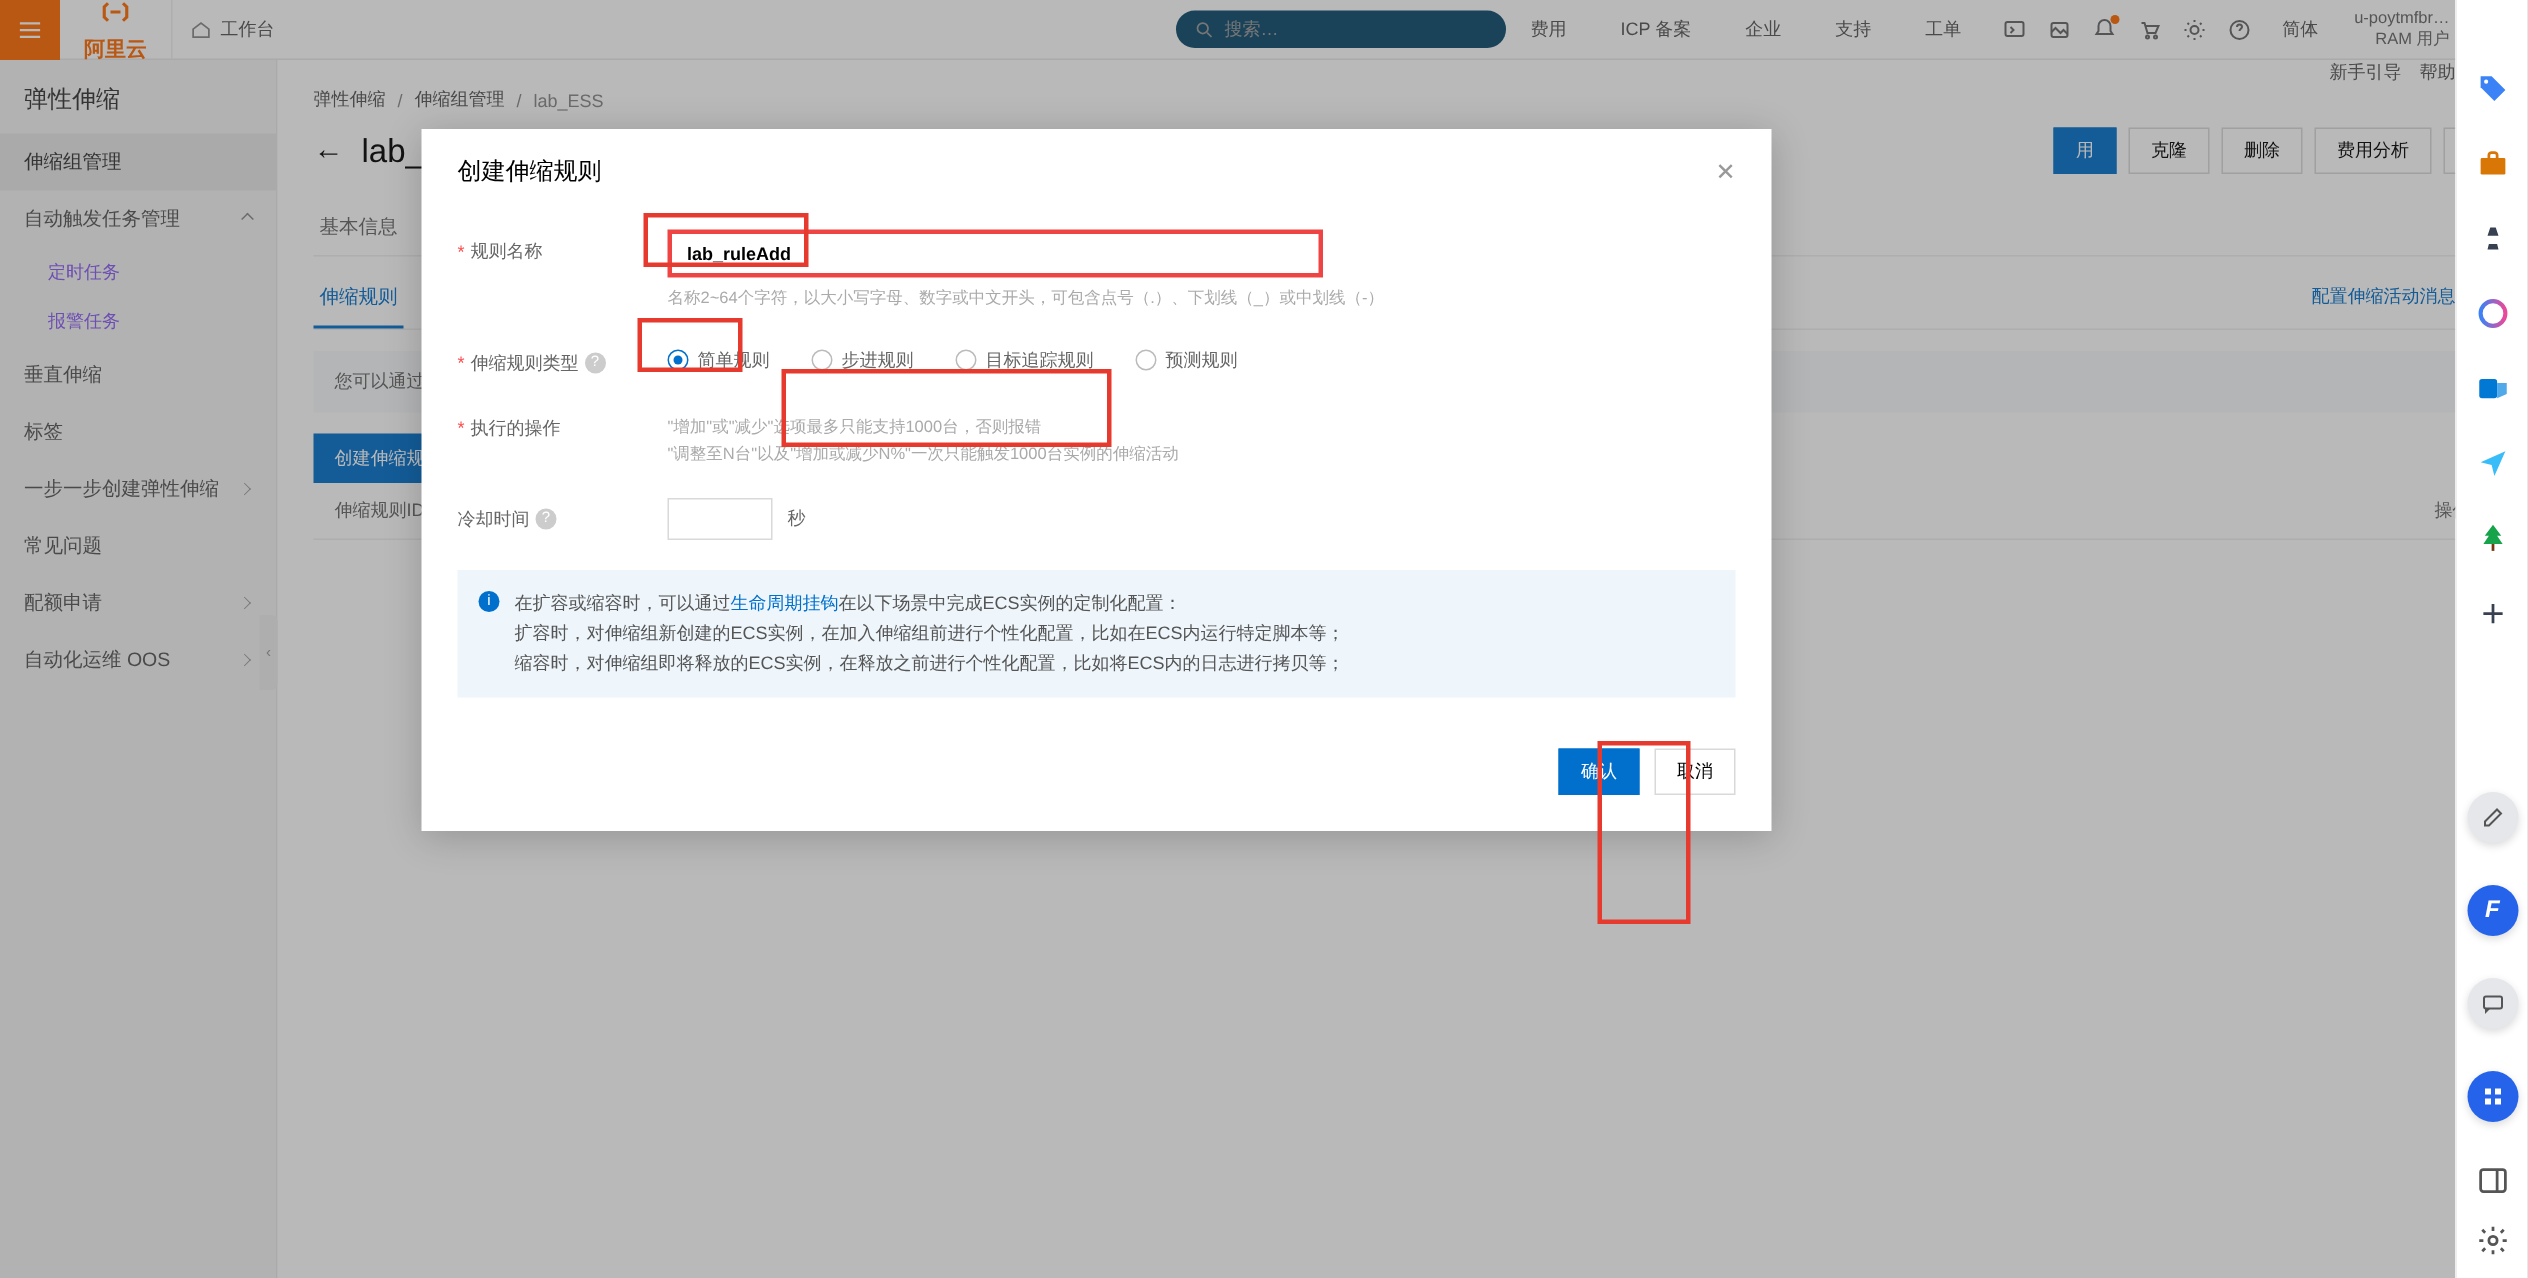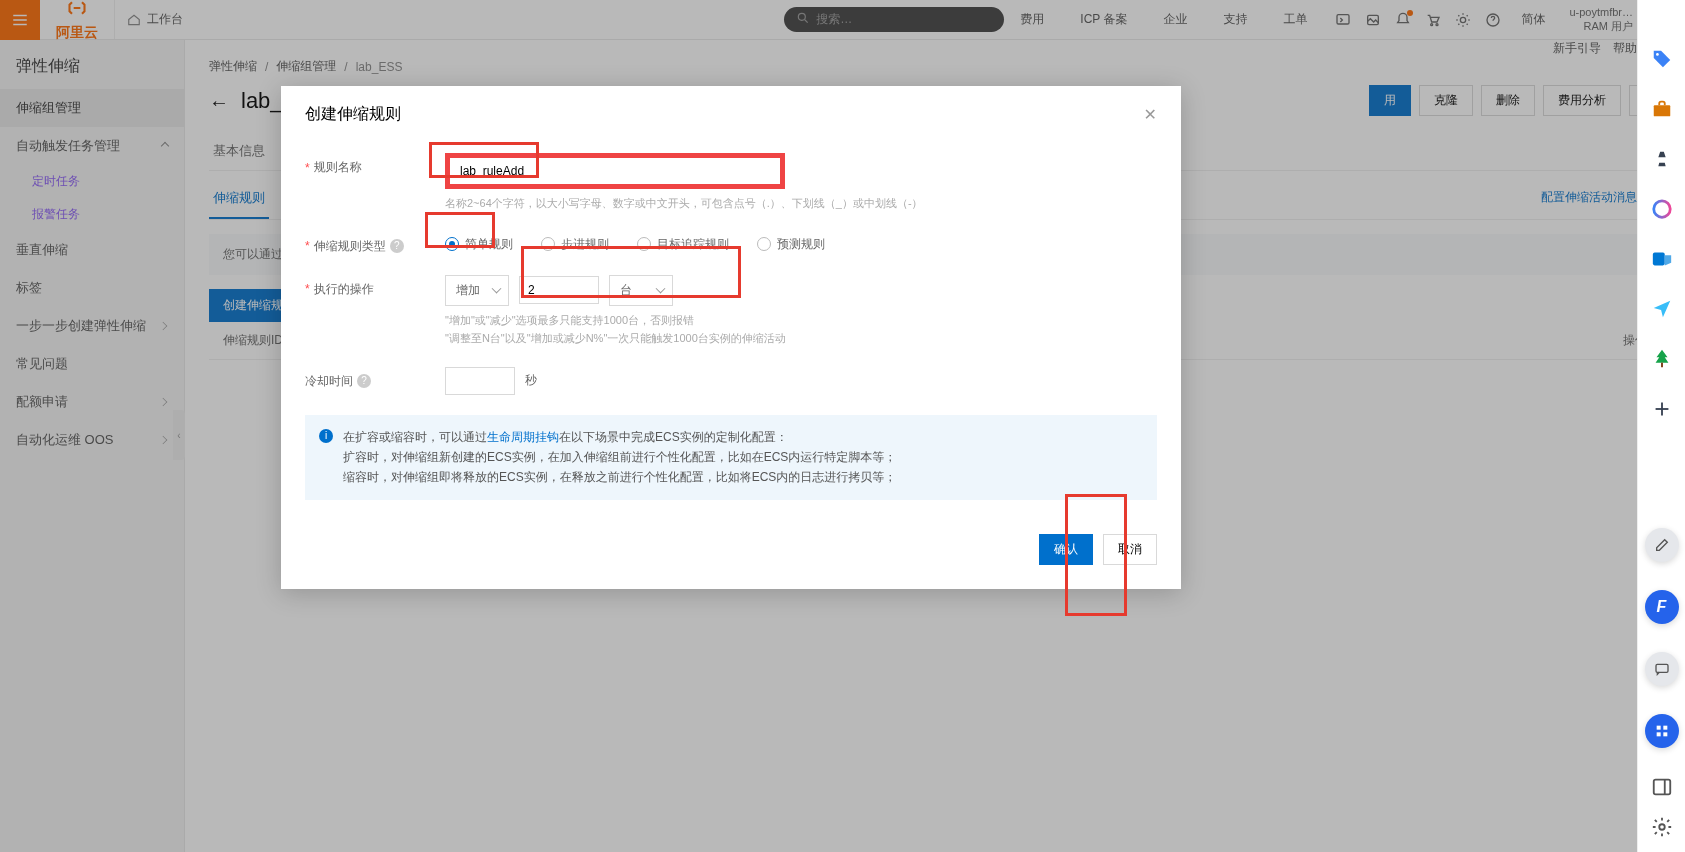--- a/index.html
+++ b/index.html
@@ -5,21 +5,21 @@
 * { margin:0; padding:0; box-sizing:border-box; font-family:-apple-system,"PingFang SC","Microsoft YaHei",sans-serif; }
 body { width:1685px; height:852px; background:#f5f5f5; overflow:hidden; position:relative; }
 
 
 .top-header { height:40px; background:#fff; border-bottom:1px solid #e8e8e8; display:flex; align-items:center; }
 .menu-toggle { width:40px; height:40px; background:#ff6a00; display:flex; align-items:center; justify-content:center; color:#fff; }
 .menu-toggle svg { width:18px; height:18px; }
 .logo-area { display:flex; align-items:center; padding:0 16px; color:#ff6a00; font-weight:bold; font-size:14px; gap:6px;flex-direction:column; }
 .logo-area svg { width:20px; height:20px; }
 .workspace { display:flex; align-items:center; gap:6px; padding:12px 12px; font-size:12px; color:#555; border-left:1px solid #eee; height:100%; cursor:pointer;}
-.search-box { margin-left:auto; display:flex; background:#404040; border-radius:14px; padding:4px 12px; width:220px; font-size:12px; color:#999; gap:6px;}
+.search-box { margin-left:auto; display:flex; align-items:center; background:#0c4a6e; border-radius:14px; padding:4px 12px; width:220px; font-size:12px; color:#999; gap:6px;}
 .search-box svg { width:14px; height:14px; }
 .hd-links { display:flex; gap:36px; padding:0 16px; font-size:12px; color:#555; }
 .hd-links span { cursor:pointer; }
 .hd-icons { display:flex; align-items:center; gap:14px; padding:0 12px; color:#666; }
 .hd-icon { width:16px; height:16px; display:flex; align-items:center; justify-content:center; position:relative; cursor:pointer;}
 .hd-icon.dot::after { content:''; position:absolute; top:-2px; right:-2px; width:6px; height:6px; background:#ff6a00; border-radius:50%; }
 .user-area { display:flex; align-items:center; gap:8px; padding:0 16px; font-size:11px; color:#666; }
 .user-area .names { text-align:right; line-height:1.2; }
 .avatar { width:28px; height:28px; border-radius:50%; background:linear-gradient(#f8d7b5,#e8b58c); display:flex; align-items:center; justify-content:center; font-size:16px;}
 
@@ -63,21 +63,21 @@
 .mask { position:absolute; inset:0; background:rgba(55,55,55,0.35); }
 .modal { position:absolute; left:281px; top:86px; width:900px; background:#fff; box-shadow:0 4px 24px rgba(0,0,0,0.2); }
 .modal-head { padding:18px 24px; font-size:16px; font-weight:500; display:flex; justify-content:space-between; align-items:center;}
 .modal-close { cursor:pointer; color:#999; font-size:16px;}
 .modal-body { padding:0 24px 20px; font-size:12px; color:#666; }
 .form-row { display:flex; align-items:flex-start; padding:10px 0; }
 .form-label { width:140px; display:flex; align-items:center; gap:4px; padding-top:6px;}
 .req { color:#ff4d4f; }
 .help-q { display:inline-block; width:14px; height:14px; border-radius:50%; background:#ccc; color:#fff; font-size:10px; text-align:center; line-height:14px;}
 .form-ctrl { flex:1; }
-.text-input { width:340px; padding:6px 10px; border:5px solid #ef4444; font-size:12px; }
+.text-input { width:437px; padding:6px 10px; border:3px solid #ef4444; font-size:12px;font-weight:bold; }
 .hint { color:#aaa; font-size:11px; margin-top:6px; line-height:1.5; }
 .radio-group { display:flex; gap:28px; align-items:center; padding-top:4px;}
 .radio { display:flex; align-items:center; gap:6px; cursor:pointer;}
 .radio-dot { width:14px; height:14px; border:1px solid #bbb; border-radius:50%; display:flex; align-items:center; justify-content:center;}
 .radio.checked .radio-dot { border-color:#0070cc; }
 .radio.checked .radio-dot::after { content:''; width:6px; height:6px; background:#0070cc; border-radius:50%;}
 .op-row { display:flex; align-items:center; gap:10px; }
 .select { border:1px solid #d9d9d9; padding:6px 22px 6px 10px; font-size:12px; position:relative; min-width:64px; background:#fff; cursor:pointer;}
 .select::after { content:''; position:absolute; right:8px; top:50%; width:6px; height:6px; border-right:1px solid #999; border-bottom:1px solid #999; transform:translateY(-70%) rotate(45deg);}
 .num-input { width:80px; border:1px solid #d9d9d9; padding:6px 8px; font-size:12px;}
@@ -303,25 +303,20 @@
             </label>
         </div>
       </div>
     </div>
     <div class="form-row">
       <div class="form-label">
           <span class="req">*</span>
           <span>执行的操作</span>
         </div>
       <div class="form-ctrl">
-        <div class="op-row">
-          <div class="select"><span>增加</span></div>
-          <input class="num-input" value="2" style="">
-          <div class="select"><span>台</span></div>
-        </div>
         <div class="hint">"增加"或"减少"选项最多只能支持1000台，否则报错</div>
         <div class="hint" style="margin-top:2px;">"调整至N台"以及"增加或减少N%"一次只能触发1000台实例的伸缩活动</div>
       </div>
     </div>
     <div class="form-row">
       <div class="form-label">
           <span>冷却时间</span> 
           <span class="help-q">?</span>
         </div>
       <div class="form-ctrl">

